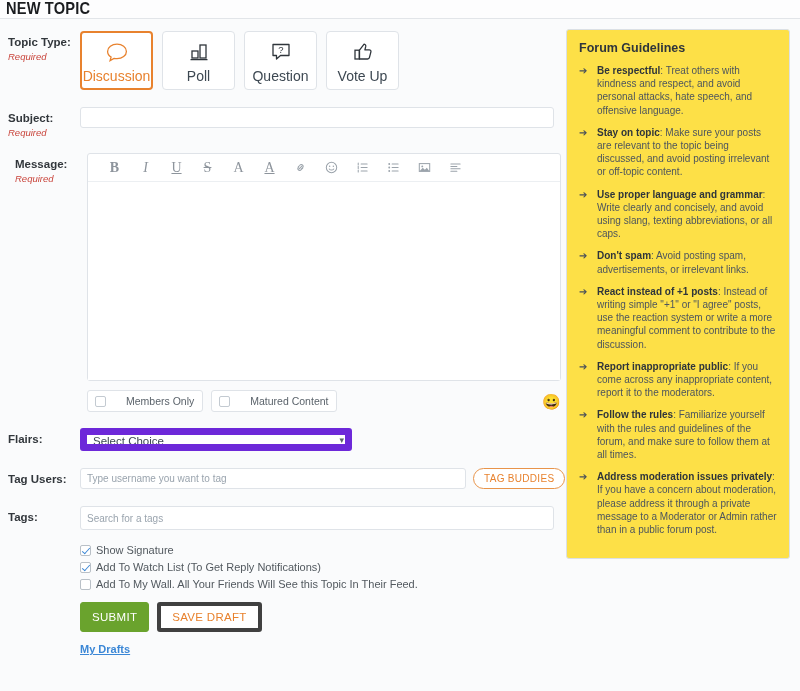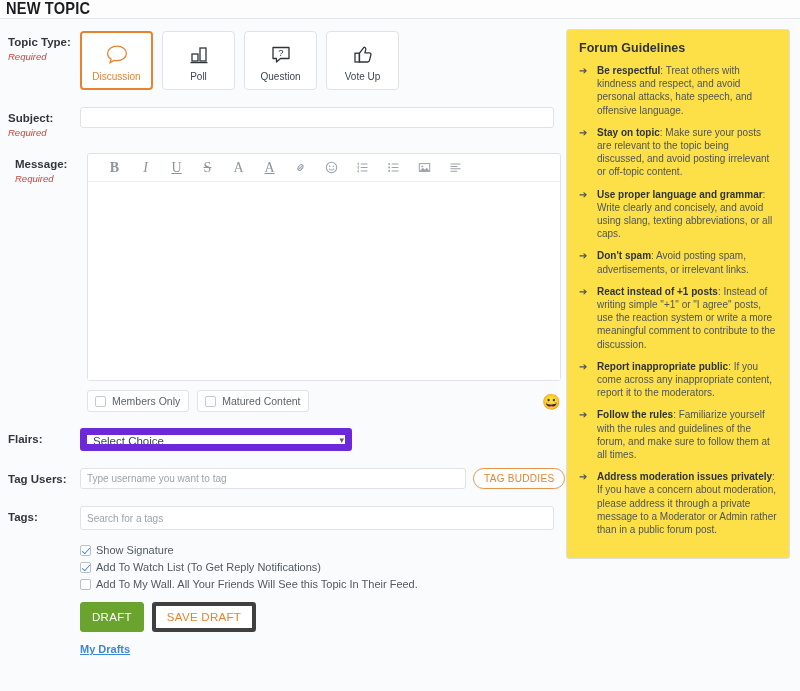--- a/index.html
+++ b/index.html
@@ -55,21 +55,21 @@
     width: 73px; height: 59px;
     border: 1px solid #dfe3e8; border-radius: 4px;
     background: #fff;
     display: flex; flex-direction: column;
     align-items: center; justify-content: center;
     cursor: pointer;
     padding-top: 2px;
   }
   .type-card.selected { border: 2px solid #e8822e; }
   .type-card .ticon { height: 26px; display: flex; align-items: center; justify-content: center; }
-  .type-card .tlabel { font-size: 10px; color: #3d4852; margin-top: 3px; text-align: center; }
+  .type-card .tlabel { font-size: 14px; color: #3d4852; margin-top: 3px; text-align: center; }
   .type-card.selected .tlabel { color: #e8822e; }
 
   
   .txt-input {
     width: 474px; height: 21px;
     border: 1px solid #dfe3e8; border-radius: 3px;
     background: #fff;
     font-family: "Liberation Sans", sans-serif;
     font-size: 10px; color: #3d4852;
     padding: 0 6px;
@@ -100,21 +100,21 @@
   .tb-btn.serif { font-family: "Liberation Serif", serif; font-size: 14px; color: #8d949c; }
   .editor-body { height: 198px; background: #fff; }
 
   
   .opts-row {
     width: 474px;
     display: flex; align-items: center;
     margin-top: 9px;
   }
   .chip {
-    display: inline-flex; align-items: center; gap: 6px;
+    display: inline-flex; align-items: center; gap: 20px;
     border: 1px solid #dfe3e8; border-radius: 3px;
     background: #fff;
     padding: 4px 8px 4px 7px;
     margin-right: 8px;
     cursor: pointer;
   }
   .chip .box {
     width: 11px; height: 11px;
     border: 1px solid #c3cad1; border-radius: 2px;
     background: #fff; flex: 0 0 11px;
@@ -428,21 +428,21 @@
         <div class="check-line">
           <span class="cbox checked"></span>
           <span class="txt">Add To Watch List (To Get Reply Notifications)</span>
         </div>
         <div class="check-line">
           <span class="cbox"></span>
           <span class="txt">Add To My Wall. All Your Friends Will See this Topic In Their Feed.</span>
         </div>
 
         <div class="actions">
-          <button class="btn-submit">DRAFT</button>
+          <button class="btn-submit">SUBMIT</button>
           <button class="btn-draft">SAVE DRAFT</button>
         </div>
 
         <a class="drafts-link">My Drafts</a>
       </div>
     </div>
 
   </div>
 
   <div class="side-col">

